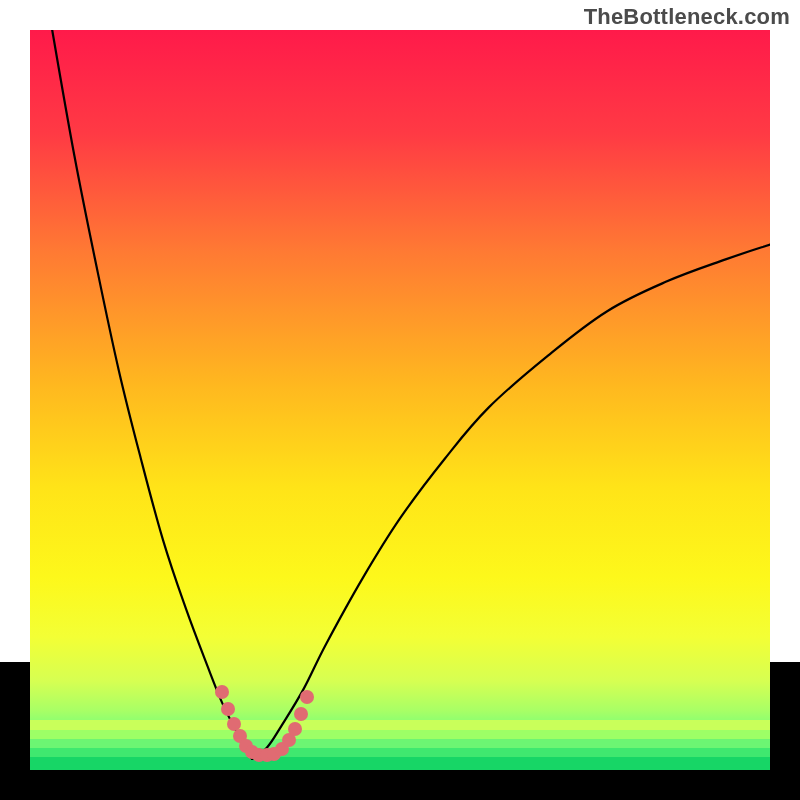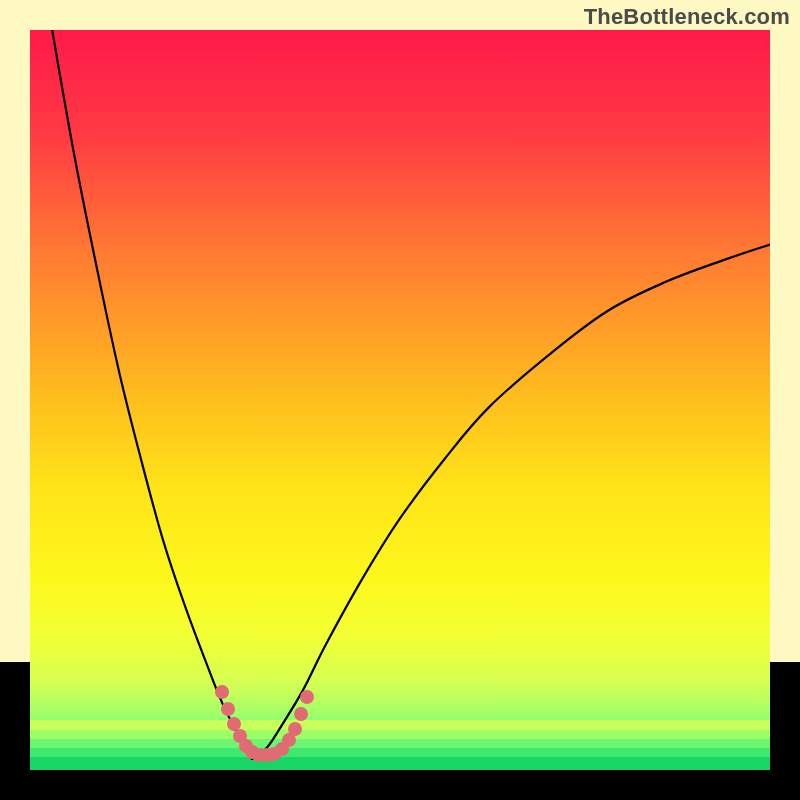--- a/index.html
+++ b/index.html
@@ -8,21 +8,21 @@
     width: 800px;
     height: 800px;
     background: #000;
     overflow: hidden;
     font-family: Arial, Helvetica, sans-serif;
   }
   .stage {
     position: relative;
     width: 800px;
     height: 662px;
-    background: #fef9c3;
+    background: #ffffff;
   }
   .watermark {
     position: absolute;
     top: 4px;
     right: 10px;
     color: #4b4b4b;
     font-size: 22px;
     font-weight: 600;
     letter-spacing: 0.2px;
     z-index: 5;

